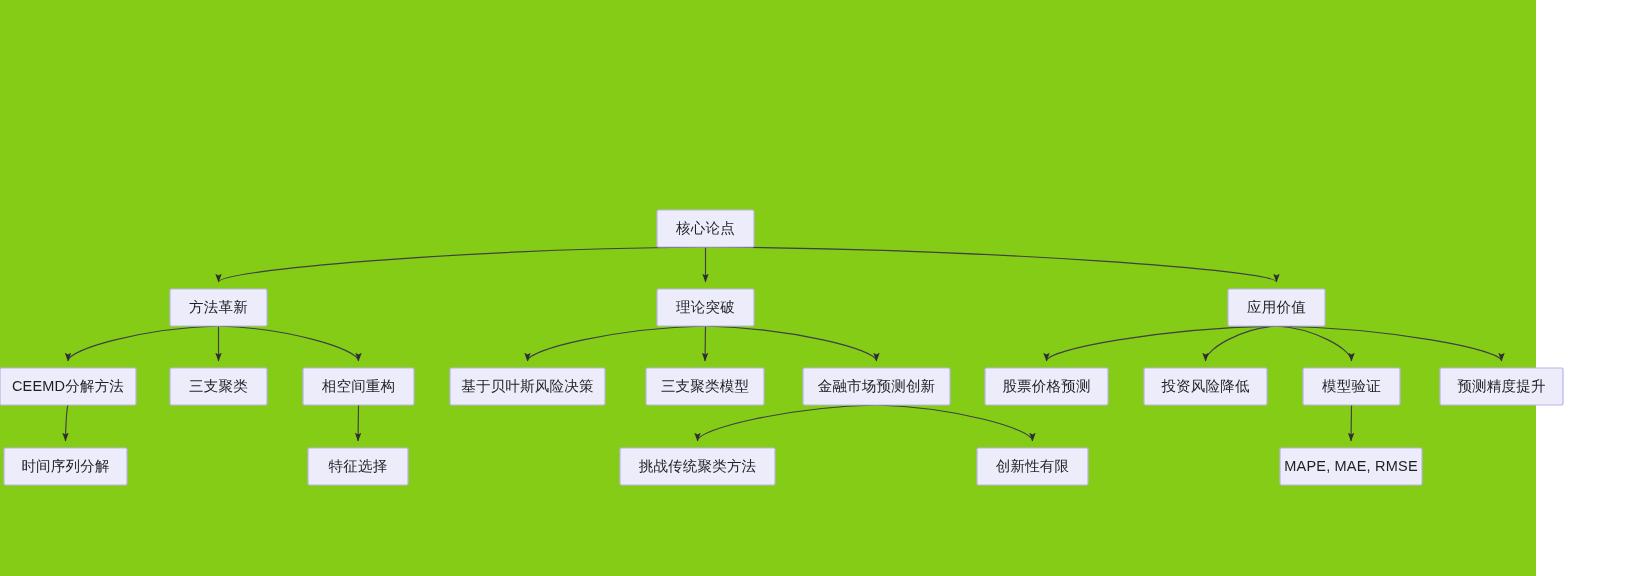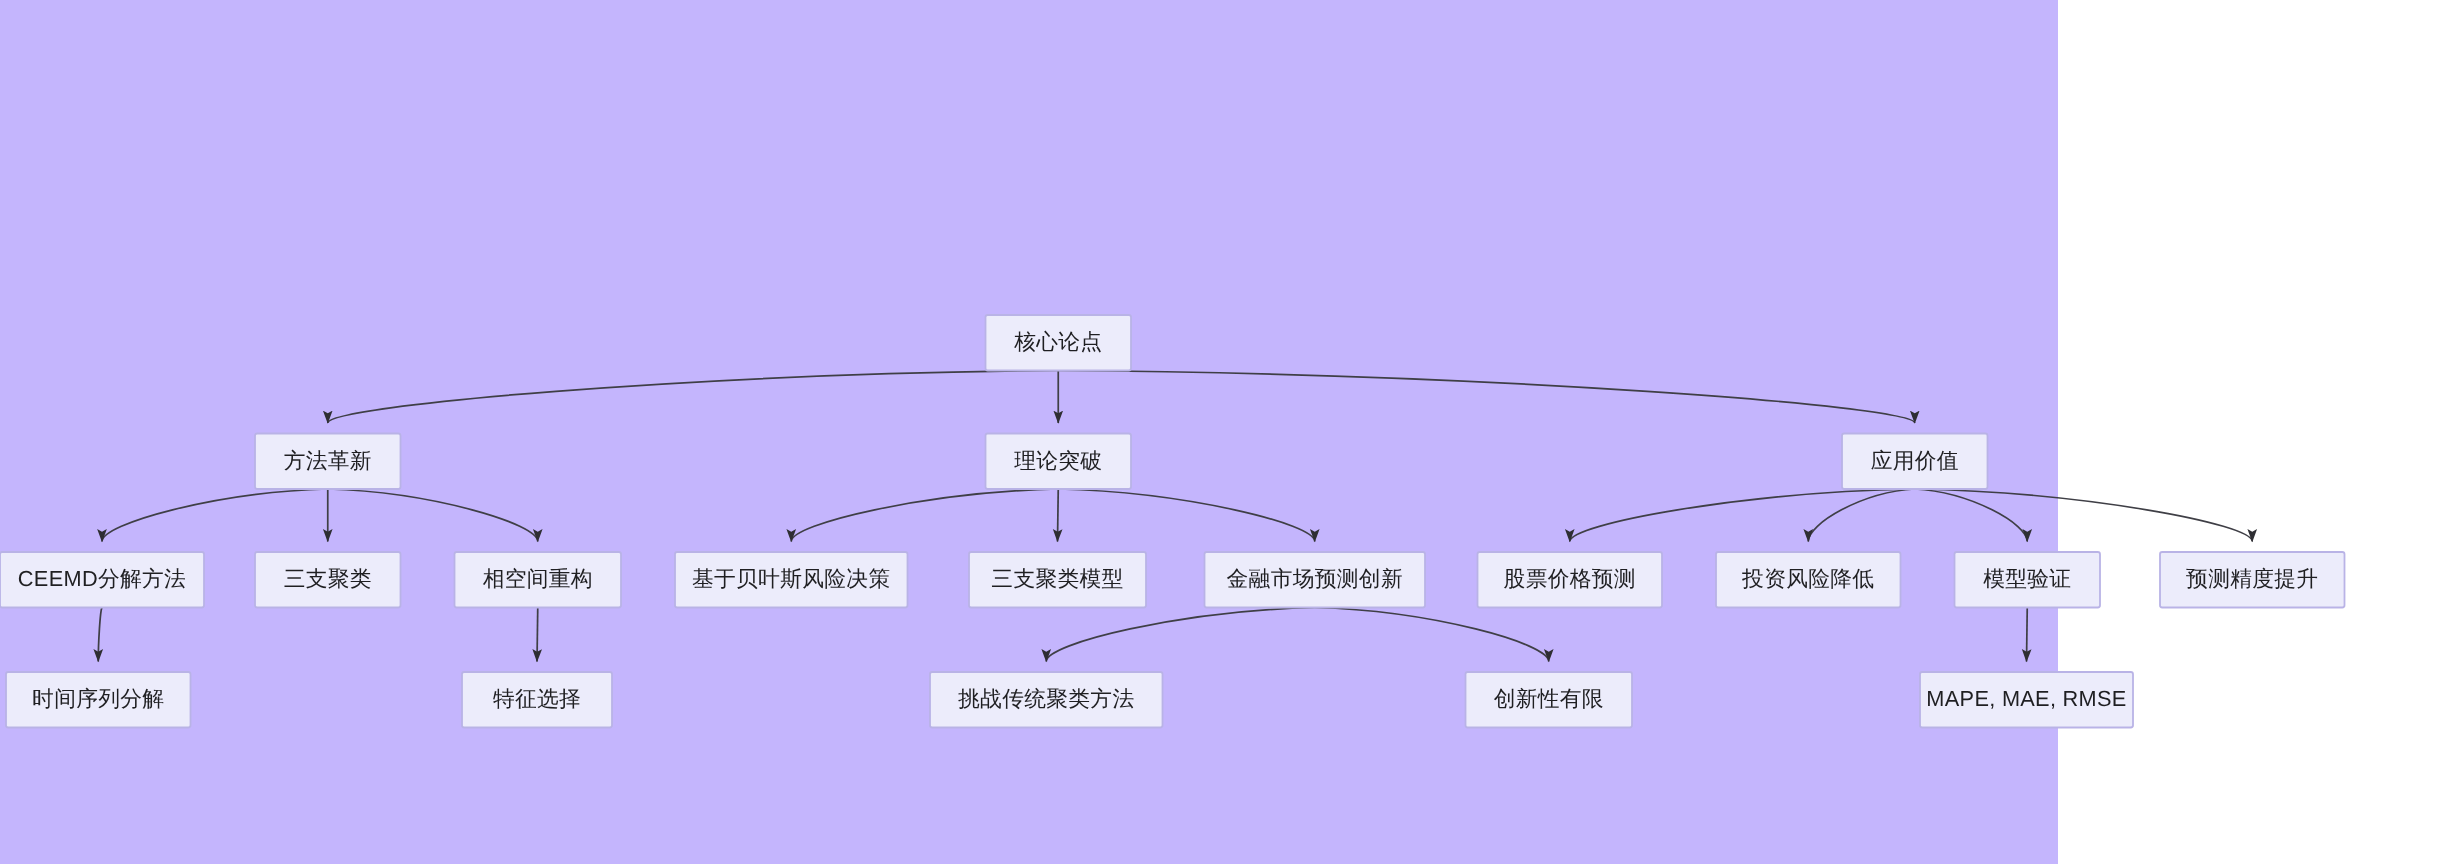--- a/index.html
+++ b/index.html
@@ -8,23 +8,23 @@
     background: #ffffff;
   }
   body {
     width: 1628px;
     height: 576px;
     overflow: hidden;
     font-family: "Liberation Sans", "DejaVu Sans", sans-serif;
   }
   #diagram-root {
     position: relative;
-    width: 1372px;
+    width: 1536px;
     height: 576px;
-    background: #c4b5fd;
+    background: #84cc16;
   }
   svg#flow-svg {
     position: absolute;
     left: 0;
     top: 0;
     width: 1628px;
     height: 576px;
     display: block;
   }
   .node-rect {

